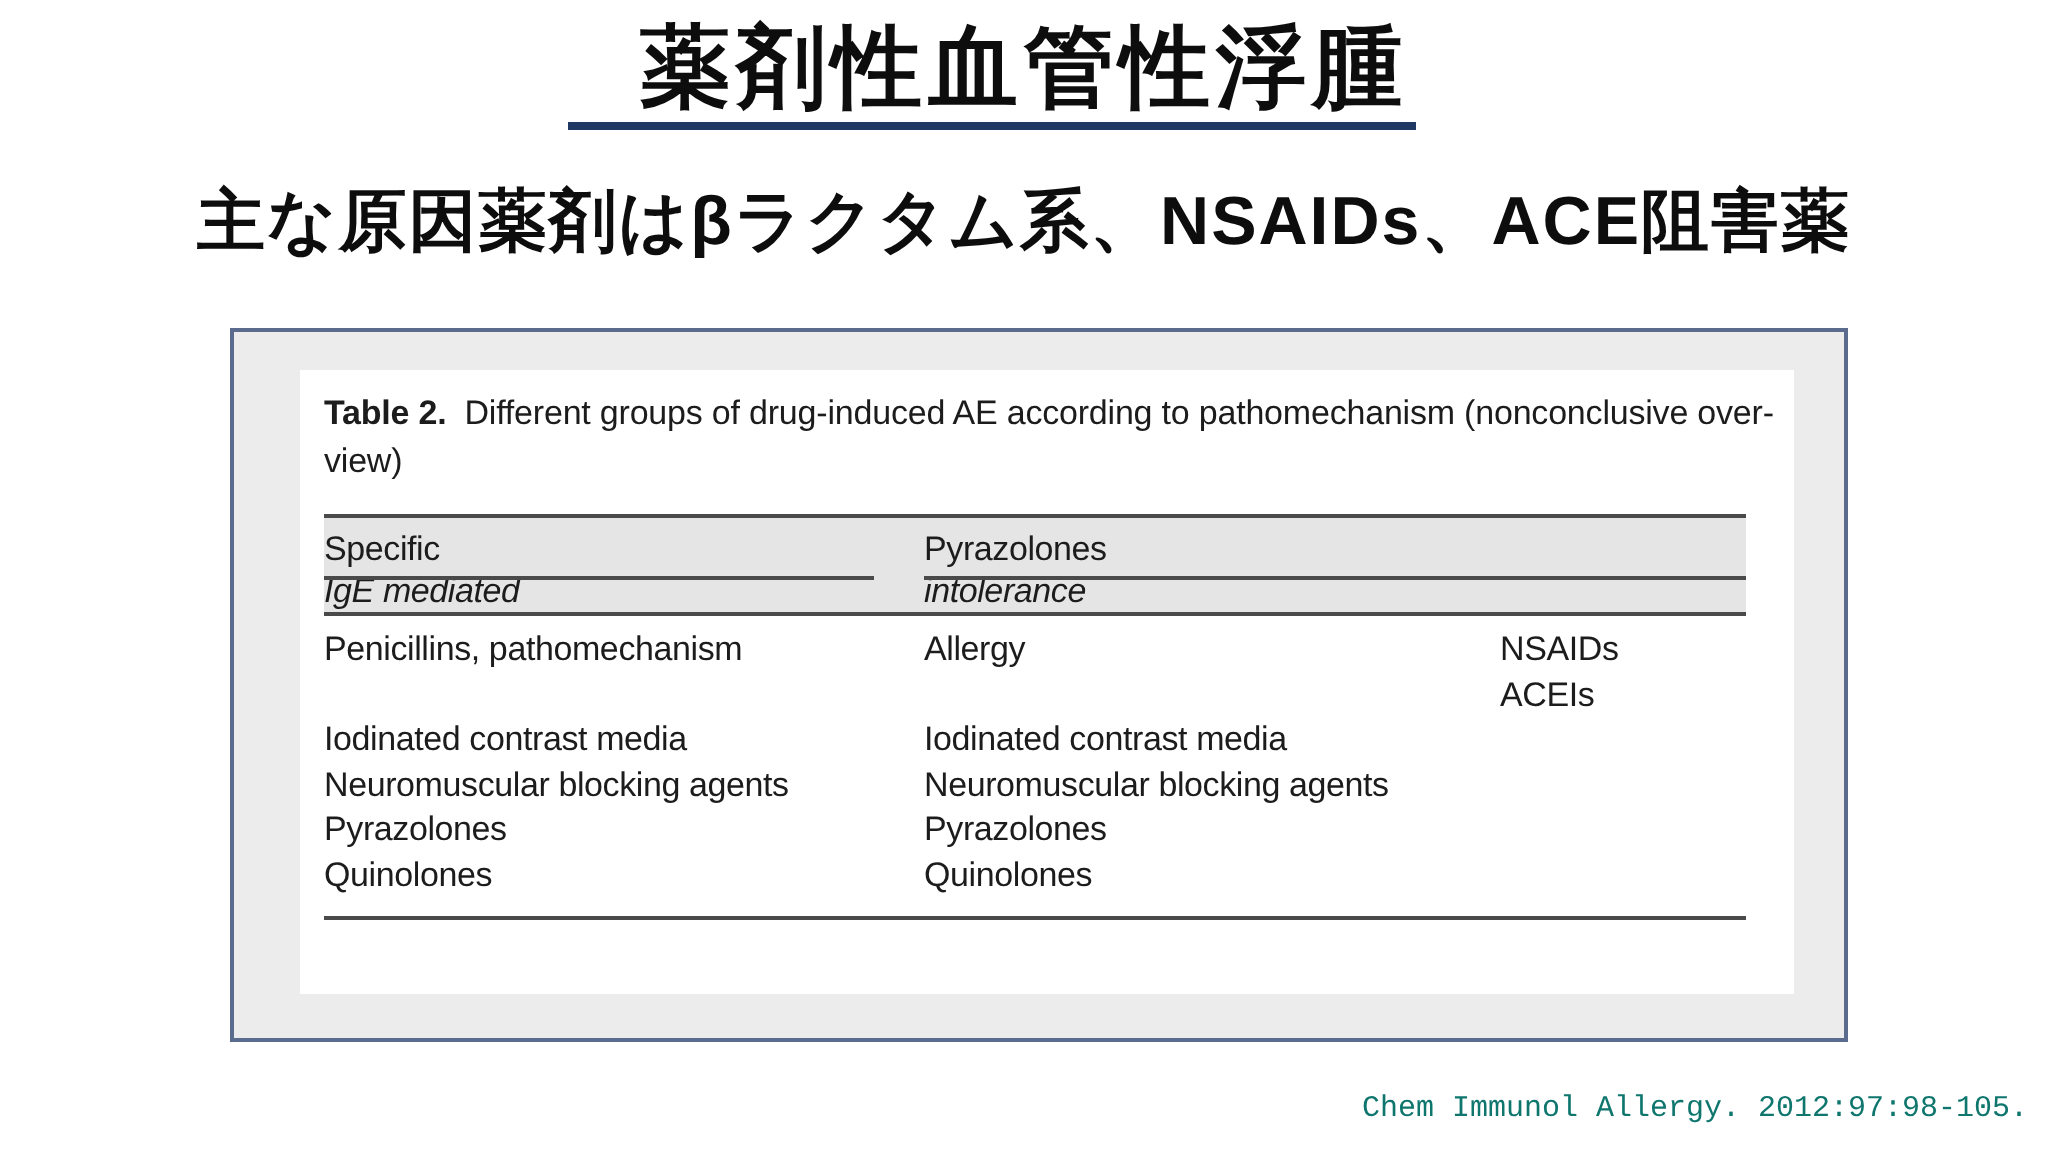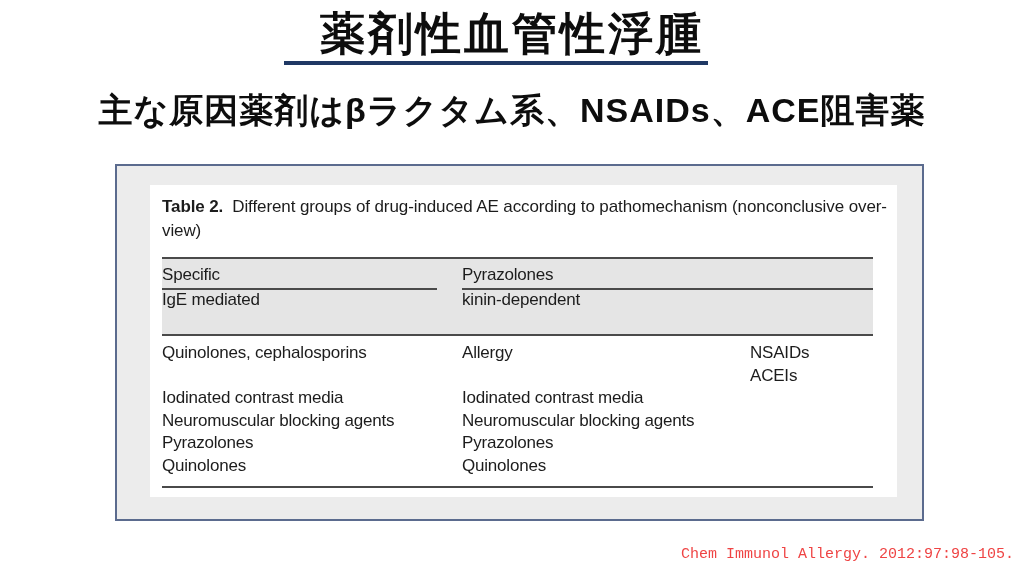--- a/index.html
+++ b/index.html
@@ -43,28 +43,28 @@
     border-top:2px solid #4a4a4a;
     border-bottom:2px solid #4a4a4a;
   }
   .group-row{ display:flex; height:31px; }
   .gcell{ position:relative; display:flex; align-items:center; }
   .gcell.g1{ width:300px; }
   .gcell.g2{ width:411px; }
   .grule{ position:absolute; bottom:0; left:0; height:2px; background:#4a4a4a; }
   .g1 .grule{ width:275px; }
   .g2 .grule{ width:411px; }
-  .colhead-row{ display:flex; height:44px; align-items:flex-start; }
+  .colhead-row{ display:flex; height:16px; align-items:flex-end;font-style:italic; }
   .ch1{ width:300px; } .ch2{ width:288px; } .ch3{ width:123px; }
   .tbody{ padding-top:6px; padding-bottom:9px; border-bottom:2px solid #4a4a4a; }
   .trow{ display:flex; height:22.5px; line-height:22.5px; }
   .tc.c1{ width:300px; } .tc.c2{ width:288px; } .tc.c3{ width:123px; }
   .citation{
     position:absolute; right:10px; top:546px;
-    font-family:"Liberation Mono", monospace; font-size:15px; color:#ef4444;
+    font-family:"Liberation Mono", monospace; font-size:15px; color:#0f766e;
   }
 </style>
 </head>
 <body>
 
 <div class="slide">
 
   <div class="title">薬剤性血管性浮腫</div>
   <div class="title-underline"></div>
 
@@ -87,27 +87,27 @@
               <span>Specific</span>
               <div class="grule"></div>
             </div>
             <div class="gcell g2">
               <span>Pyrazolones</span>
               <div class="grule"></div>
             </div>
           </div>
           <div class="colhead-row">
             <div class="ch1">IgE mediated</div>
-            <div class="ch3">kinin-dependent</div>
+            <div class="ch2">intolerance</div>
           </div>
         </div>
 
         <div class="tbody">
           <div class="trow">
-            <div class="tc c1">Quinolones, cephalosporins</div>
+            <div class="tc c1">Penicillins, pathomechanism</div>
             <div class="tc c2">Allergy</div>
             <div class="tc c3">NSAIDs</div>
           </div>
           <div class="trow">
             <div class="tc c1"></div>
             <div class="tc c2"></div>
             <div class="tc c3">ACEIs</div>
           </div>
           <div class="trow">
             <div class="tc c1">Iodinated contrast media</div>

